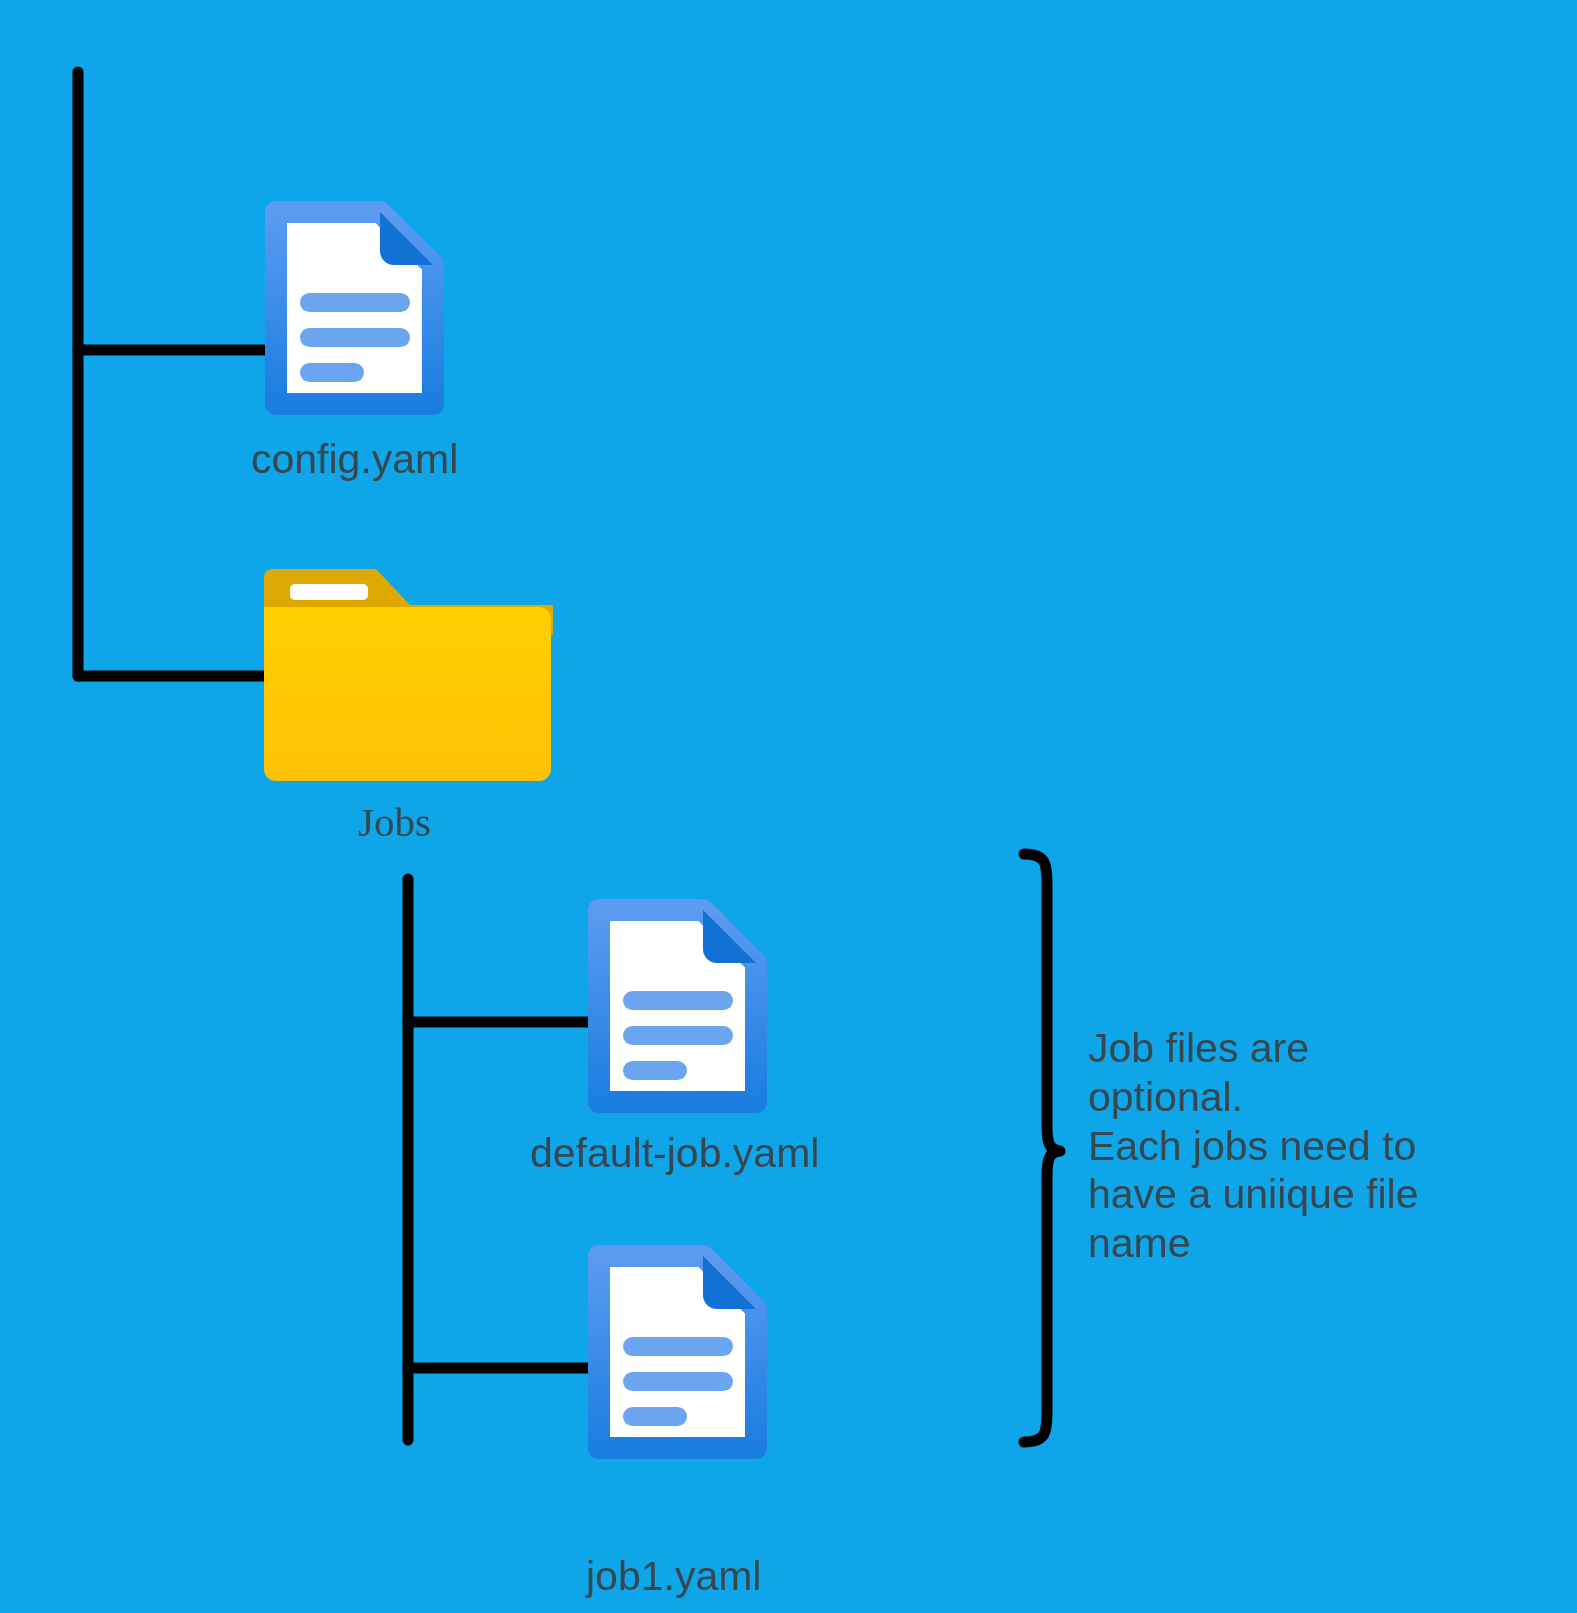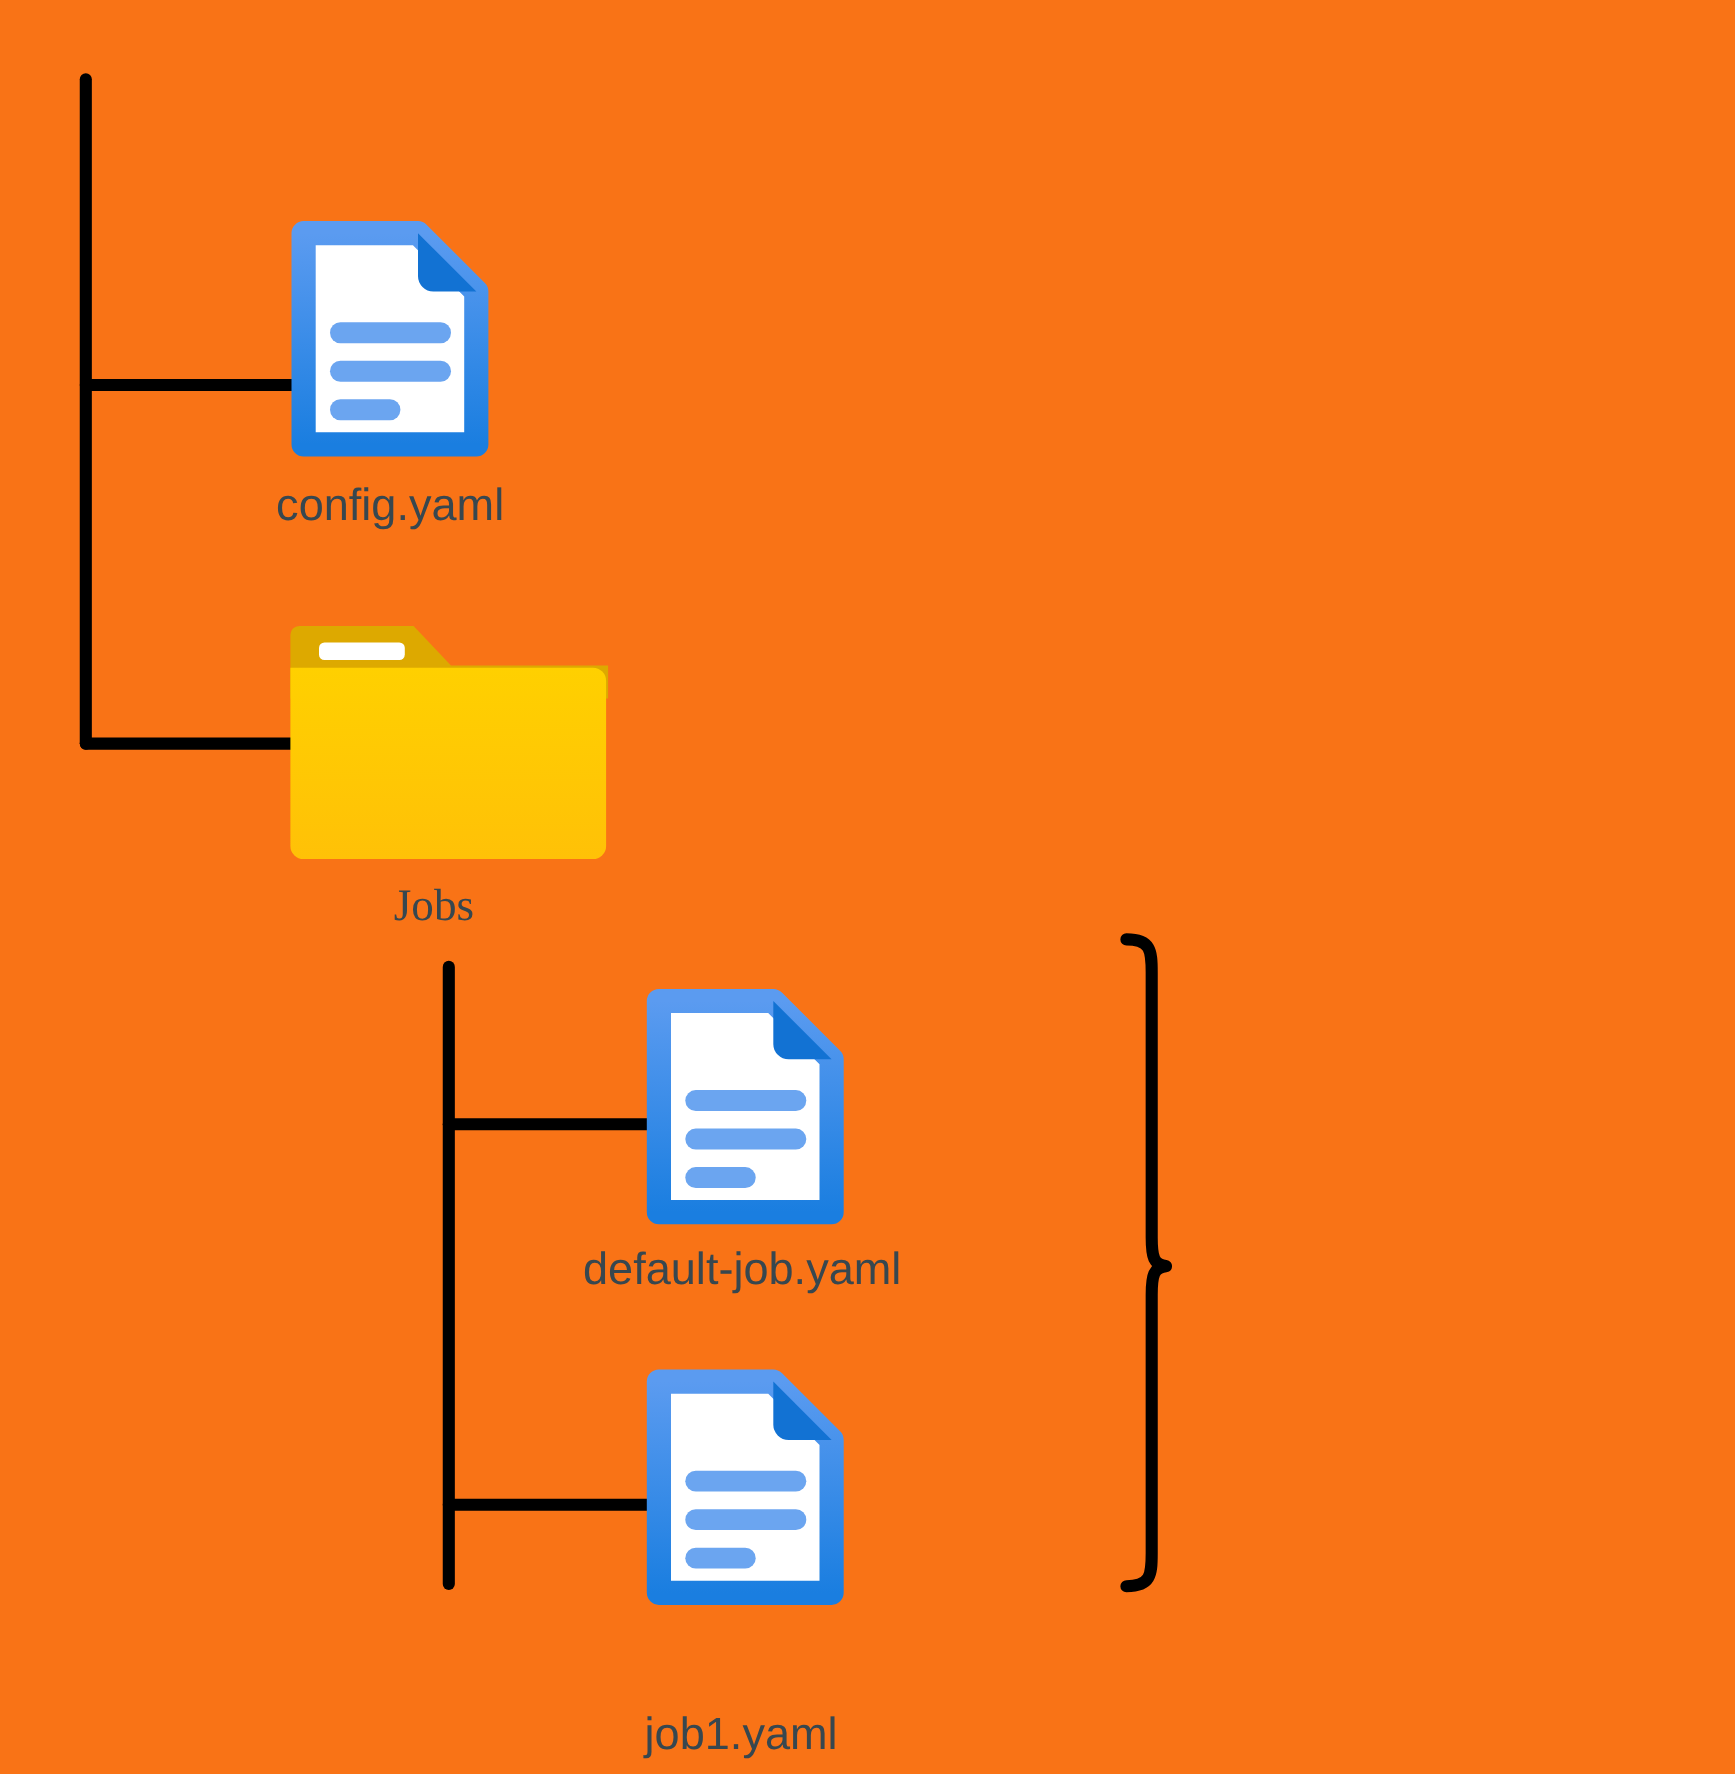--- a/index.html
+++ b/index.html
@@ -7,21 +7,21 @@
     padding: 0;
     background: #ffffff;
   }
   body {
     font-family: "Liberation Sans", sans-serif;
   }
   #canvas {
     position: relative;
     width: 1577px;
     height: 1613px;
-    background: #f97316;
+    background: #0ea5e9;
     overflow: hidden;
   }
   .node-label {
     position: absolute;
     color: #37474f;
     font-size: 41px;
     line-height: 1.08;
     white-space: nowrap;
     font-family: "Liberation Sans", sans-serif;
   }
@@ -132,14 +132,15 @@
       </defs>
       <path d="M 14 14 H 118 L 171 67 V 206 H 14 Z" fill="#ffffff" stroke="url(#fg3)" stroke-width="22" stroke-linejoin="round"></path>
       <path d="M 118 14 L 171 67 H 132 A 14 14 0 0 1 118 53 Z" fill="#1272d3"></path>
       <rect x="38" y="95" width="110" height="19" rx="9.5" fill="#6ba5f0"></rect>
       <rect x="38" y="130" width="110" height="19" rx="9.5" fill="#6ba5f0"></rect>
       <rect x="38" y="165" width="64" height="19" rx="9.5" fill="#6ba5f0"></rect>
     </svg>
   </div>
   <div class="node-label" style="left:586px; top:1554px;">job1.yaml</div>
 
+  <div class="annotation" style="left:1088px; top:1024px; width:360px;"><span>Job files are</span><br><span>optional.</span><br><span>Each jobs need to</span><br><span>have a uniique file</span><br><span>name</span></div>
 
 </div>
 
 </body></html>

